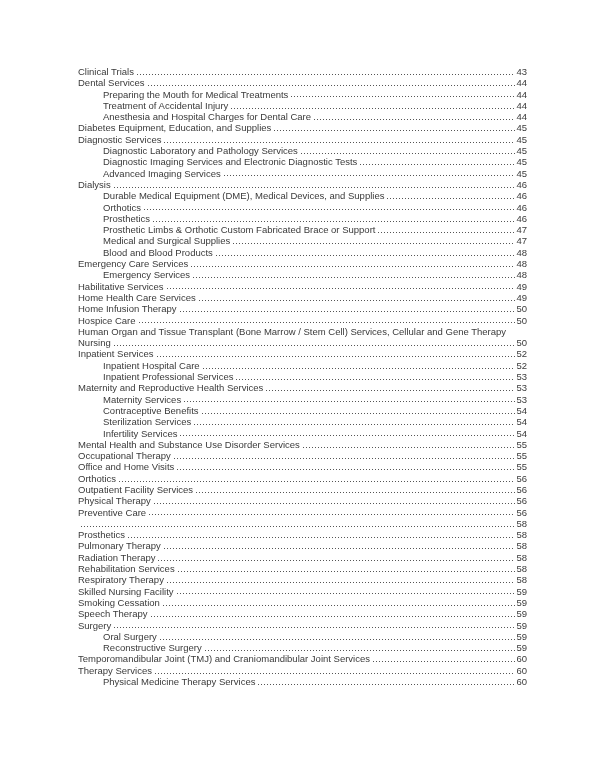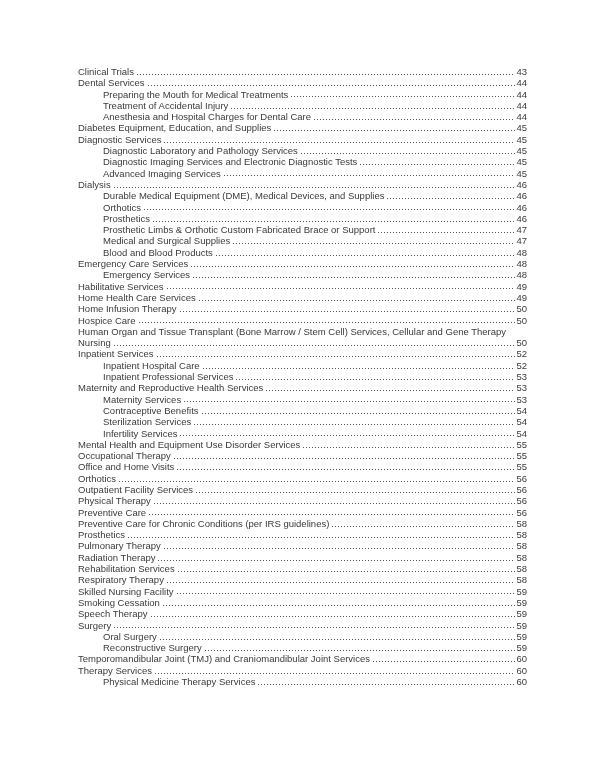--- a/index.html
+++ b/index.html
@@ -222,21 +222,21 @@
     <span class="toc-text">Sterilization Services</span>
     <span class="leader"></span>
     <span class="toc-page">54</span>
   </div>
       <div class="toc-row" style="padding-left: 25px;">
     <span class="toc-text">Infertility Services</span>
     <span class="leader"></span>
     <span class="toc-page">54</span>
   </div>
       <div class="toc-row" style="padding-left: 0px;">
-    <span class="toc-text">Mental Health and Equipment Use Disorder Services</span>
+    <span class="toc-text">Mental Health and Substance Use Disorder Services</span>
     <span class="leader"></span>
     <span class="toc-page">55</span>
   </div>
       <div class="toc-row" style="padding-left: 0px;">
     <span class="toc-text">Occupational Therapy</span>
     <span class="leader"></span>
     <span class="toc-page">55</span>
   </div>
       <div class="toc-row" style="padding-left: 0px;">
     <span class="toc-text">Office and Home Visits</span>
@@ -257,21 +257,20 @@
     <span class="toc-text">Physical Therapy</span>
     <span class="leader"></span>
     <span class="toc-page">56</span>
   </div>
       <div class="toc-row" style="padding-left: 0px;">
     <span class="toc-text">Preventive Care</span>
     <span class="leader"></span>
     <span class="toc-page">56</span>
   </div>
       <div class="toc-row" style="padding-left: 0px;">
-    <span class="toc-text">Preventive Care for Chronic Conditions (per IRS guidelines)</span>
     <span class="leader"></span>
     <span class="toc-page">58</span>
   </div>
       <div class="toc-row" style="padding-left: 0px;">
     <span class="toc-text">Prosthetics</span>
     <span class="leader"></span>
     <span class="toc-page">58</span>
   </div>
       <div class="toc-row" style="padding-left: 0px;">
     <span class="toc-text">Pulmonary Therapy</span>

